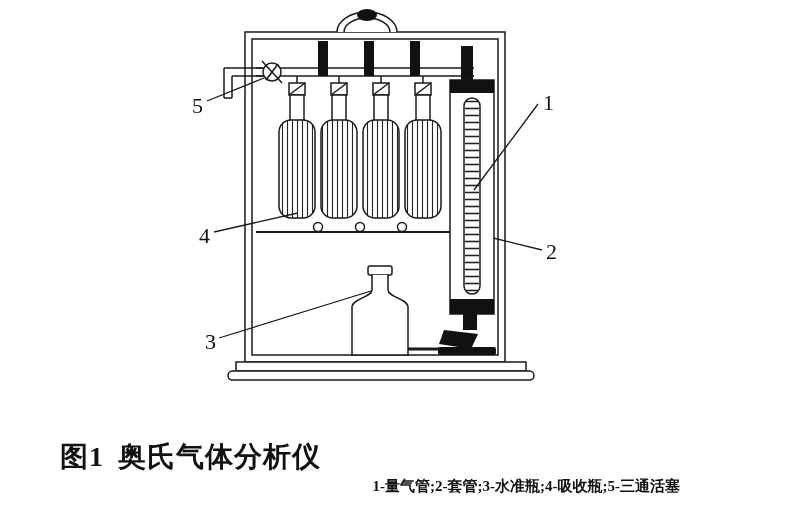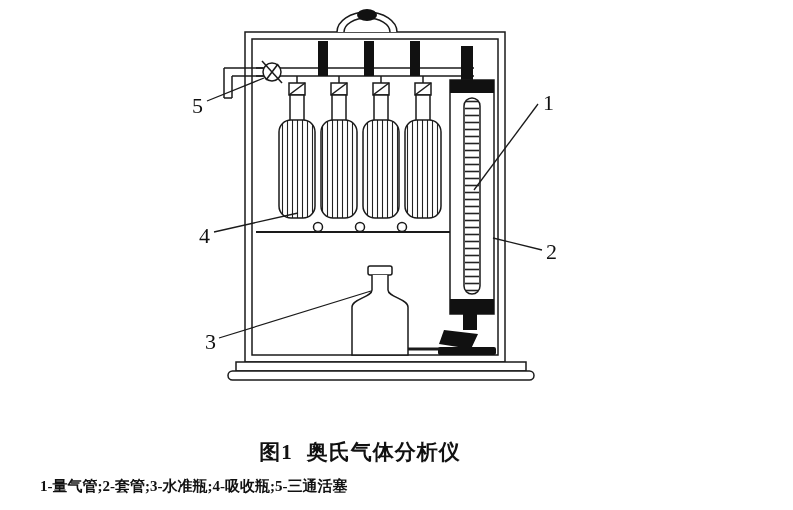--- a/index.html
+++ b/index.html
@@ -5,24 +5,24 @@
   html,body{margin:0;padding:0;background:#fff;}
   #page{position:relative;width:793px;height:510px;background:#fff;overflow:hidden;
         font-family:"Liberation Serif",serif;}
   .ln{stroke:#1a1a1a;stroke-width:1.5;fill:none;}
   .ln2{stroke:#1a1a1a;stroke-width:2;fill:none;}
   .ln3{stroke:#1a1a1a;stroke-width:3;fill:none;}
   .lnt{stroke:#1a1a1a;stroke-width:1.3;fill:none;}
   .wfill{fill:#ffffff;stroke:#1a1a1a;stroke-width:1.5;}
   .fill-dark{fill:#111;stroke:none;}
   .lbl text{font-family:"Liberation Serif",serif;font-size:22px;fill:#111;}
-  .caption{position:absolute;left:60px;top:438px;width:600px;text-align:center;
-           font-weight:700;font-size:21px;color:#111;letter-spacing:1px;}
+  .caption{position:absolute;left:60px;top:438px;width:600px;
+           font-weight:700;font-size:28px;color:#111;letter-spacing:1px;}
   .cap-title{margin-left:14px;}
-  .legend{position:absolute;left:40px;top:477px;width:640px;text-align:left;
+  .legend{position:absolute;left:40px;top:477px;width:640px;text-align:right;
           font-weight:700;font-size:15px;color:#111;}
 </style>
 </head>
 <body>
 
 <div id="page">
 
   <svg width="793" height="510" viewBox="0 0 793 510" xmlns="http://www.w3.org/2000/svg">
     <defs>
       <pattern id="vhatch" width="5" height="6" patternUnits="userSpaceOnUse">

